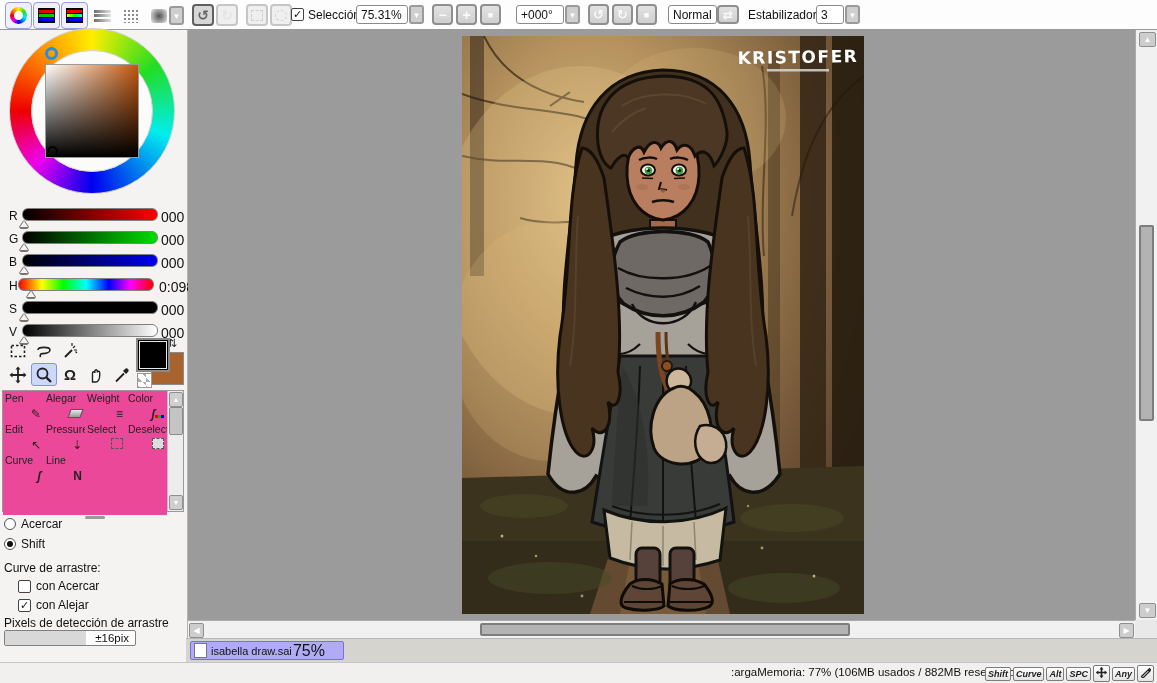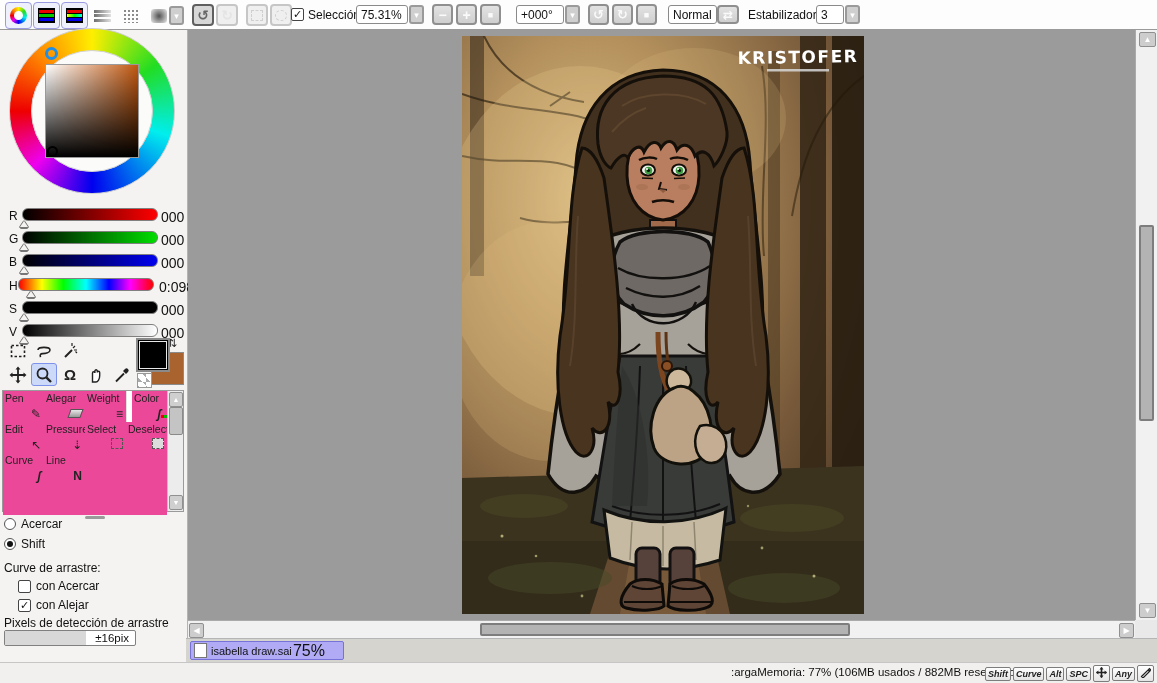--- a/index.html
+++ b/index.html
@@ -277,21 +277,21 @@
         <span class="pi">✎</span>
       </div>
     <div class="pcell" style="left:41px;top:0;">
         <span class="pl">Alegar</span>
         <span class="pi"><span class="eraserico"></span></span>
       </div>
     <div class="pcell" style="left:82px;top:0;">
         <span class="pl">Weight</span>
         <span class="pi" style="font-weight:bold;">≡</span>
       </div>
-    <div class="pcell" style="left:129px;top:0;border-right:none;">
+    <div class="pcell" style="left:123px;top:0;border-right:none;">
         <span class="pl">Color</span>
         <span class="pi"><i style="font-style:italic;font-weight:bold;">ʃ</i><span class="rgbdots"></span></span>
       </div>
     <div class="pcell" style="left:0;top:31px;">
         <span class="pl">Edit</span>
         <span class="pi">↖</span>
       </div>
     <div class="pcell" style="left:41px;top:31px;">
         <span class="pl">Pressure</span>
         <span class="pi">⇣</span>

